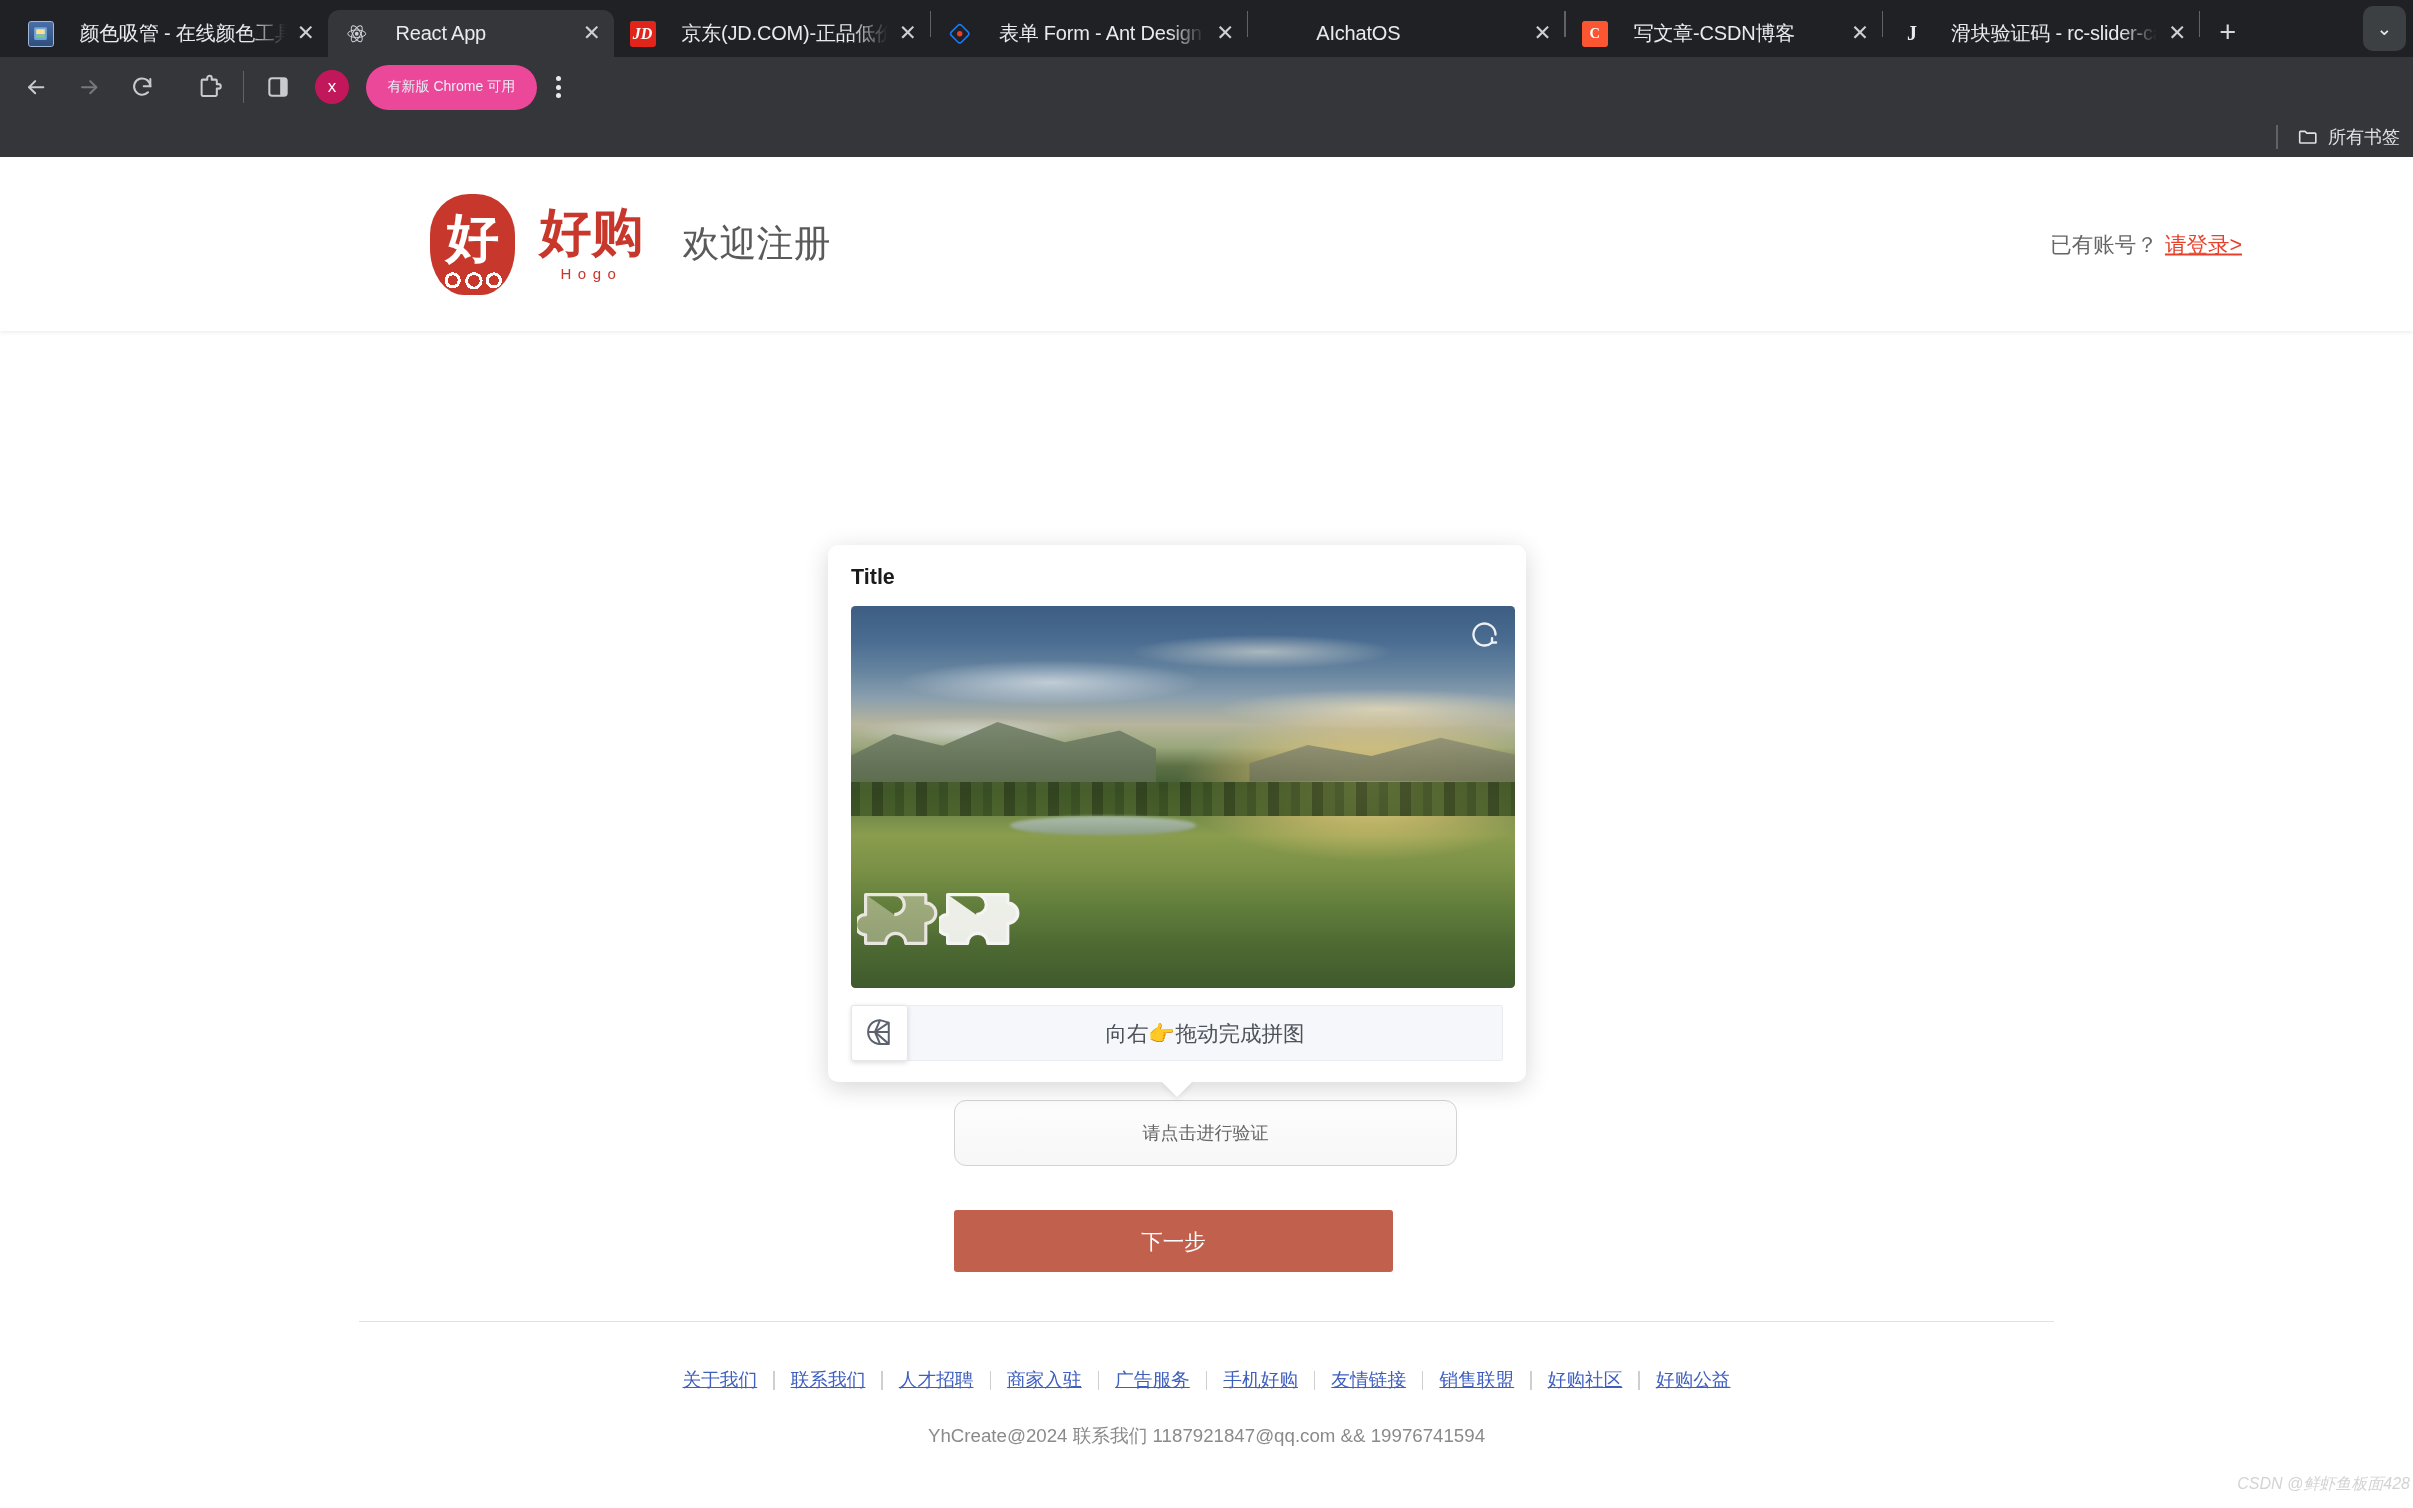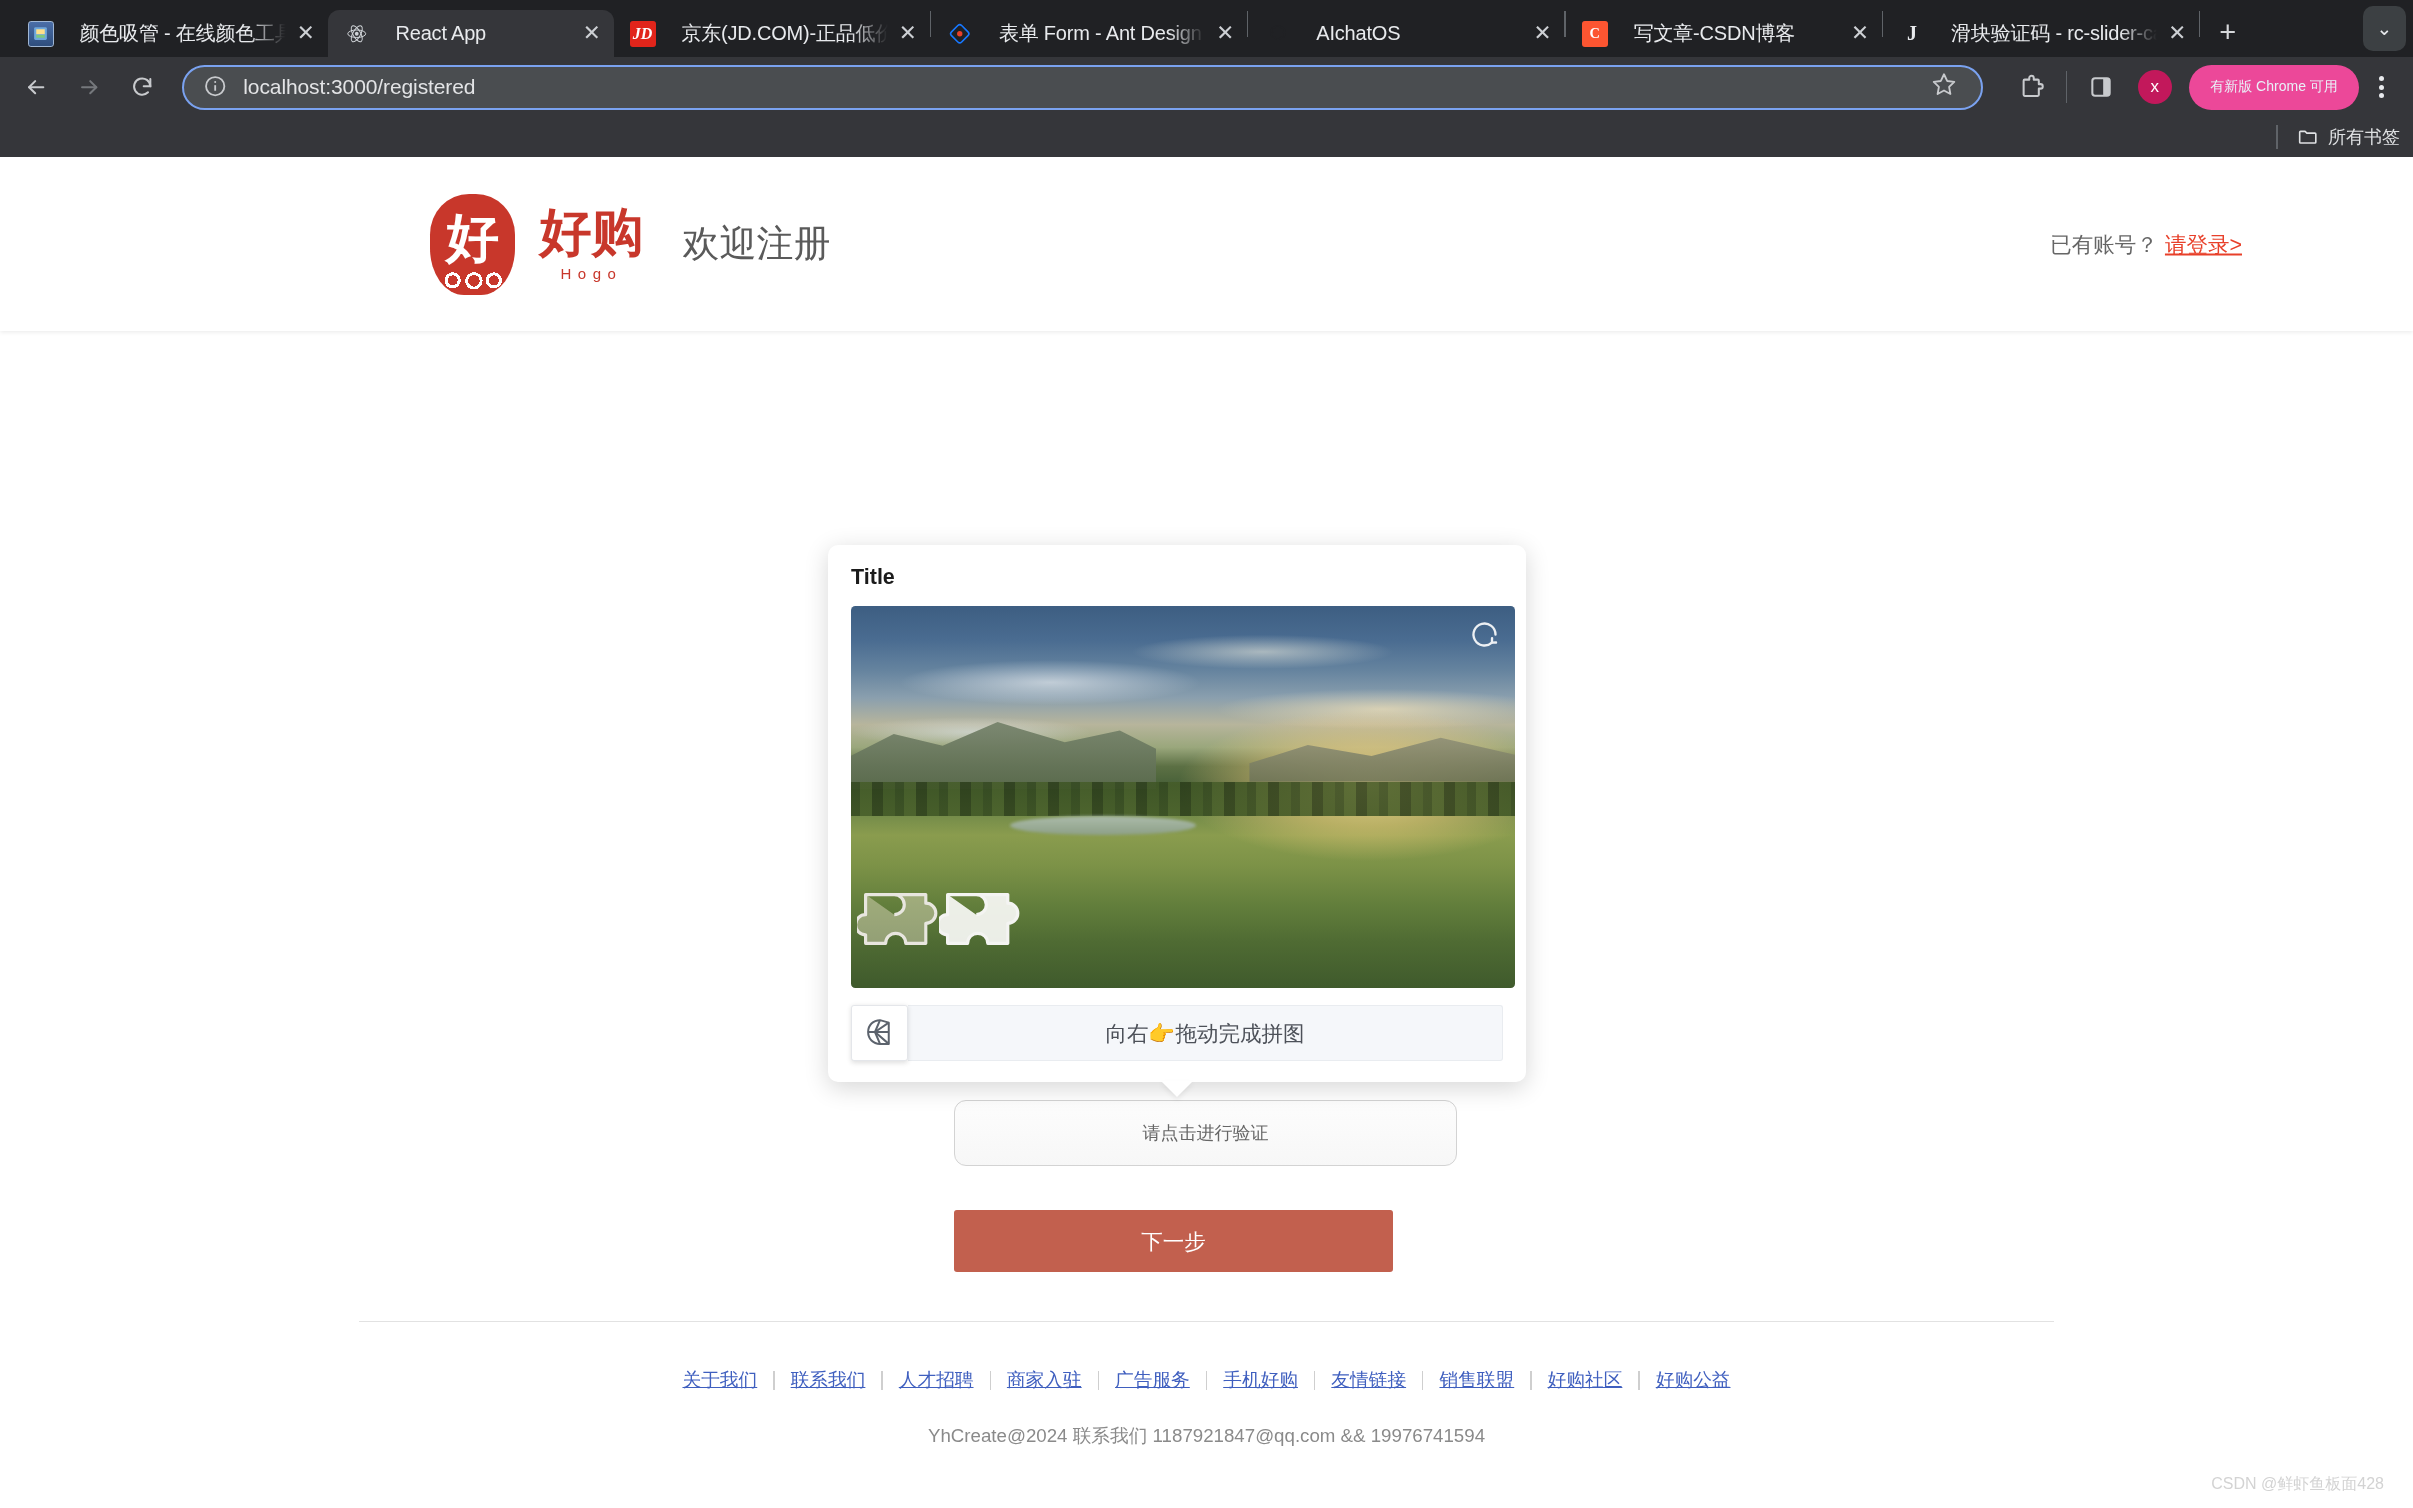--- a/index.html
+++ b/index.html
@@ -268,22 +268,22 @@
   .footer-links {
     display: flex; align-items: center; justify-content: center;
     margin-top: 45px; font-size: 18.7px;
   }
   .footer-links a { color: #3f5fbf; text-decoration: underline; padding: 0 16px; }
   .fl-div { width: 1.4px; height: 18.7px; background: #cfcfcf; }
   .footer-copy {
     text-align: center; margin-top: 30px; font-size: 18.7px; color: #8a8a8a;
   }
   .watermark {
-    position: absolute; right: 29px; bottom: 13px;
-    font-size: 16px; color: #d3d3d3;
+    position: absolute; right: 3px; bottom: 13px;
+    font-size: 16px; color: #d3d3d3; font-style: italic;
   }
 </style>
 </head>
 <body>
 
 <div class="browser">
 
   <div class="tabstrip">
 
     <div class="tab inactive">
@@ -375,35 +375,20 @@
           <polyline points="13 18 19 12 13 6"></polyline>
         </svg>
     </div>
     <div class="nav-btn">
       <svg width="24.4" height="24.4" viewBox="0 0 24 24" fill="none" stroke="#c8cacd" stroke-width="2" stroke-linecap="round">
           <path d="M20 11a8 8 0 1 0-2.3 6"></path>
           <polyline points="20 4 20 11 13.5 11"></polyline>
         </svg>
     </div>
 
-    <div class="omnibox">
-      <span class="omni-info">
-        <svg width="24.4" height="24.4" viewBox="0 0 24 24" fill="none" stroke="#c8cacd" stroke-width="1.8">
-            <circle cx="12" cy="12" r="9"></circle>
-            <line x1="12" y1="11" x2="12" y2="16.5"></line>
-            <circle cx="12" cy="7.8" r="1" fill="#c8cacd" stroke="none"></circle>
-          </svg>
-      </span>
-      <span class="omni-url" title="搜索 Google 或输入网址">localhost:3000/registered</span>
-      <span class="omni-star">
-        <svg width="26" height="26" viewBox="0 0 24 24" fill="none" stroke="#c8cacd" stroke-width="1.7" stroke-linejoin="round">
-            <polygon points="12 3 14.9 9.2 21.5 10 16.7 14.6 17.9 21.2 12 18 6.1 21.2 7.3 14.6 2.5 10 9.1 9.2"></polygon>
-          </svg>
-      </span>
-    </div>
 
     <div class="tb-icon">
       <svg width="27" height="27" viewBox="0 0 24 24" fill="none" stroke="#c8cacd" stroke-width="1.8" stroke-linejoin="round">
           <path d="M10 3.5a2 2 0 0 1 4 0V5h3.5a1 1 0 0 1 1 1V9h1.5a2 2 0 0 1 0 4H18.5v5.5a1 1 0 0 1-1 1H6a1 1 0 0 1-1-1V6a1 1 0 0 1 1-1h4z"></path>
         </svg>
     </div>
     <span class="tb-sep"></span>
     <div class="tb-icon">
       <svg width="26" height="26" viewBox="0 0 24 24" fill="none" stroke="#c8cacd" stroke-width="1.9">
           <rect x="4" y="4" width="16" height="16" rx="2.5"></rect>

